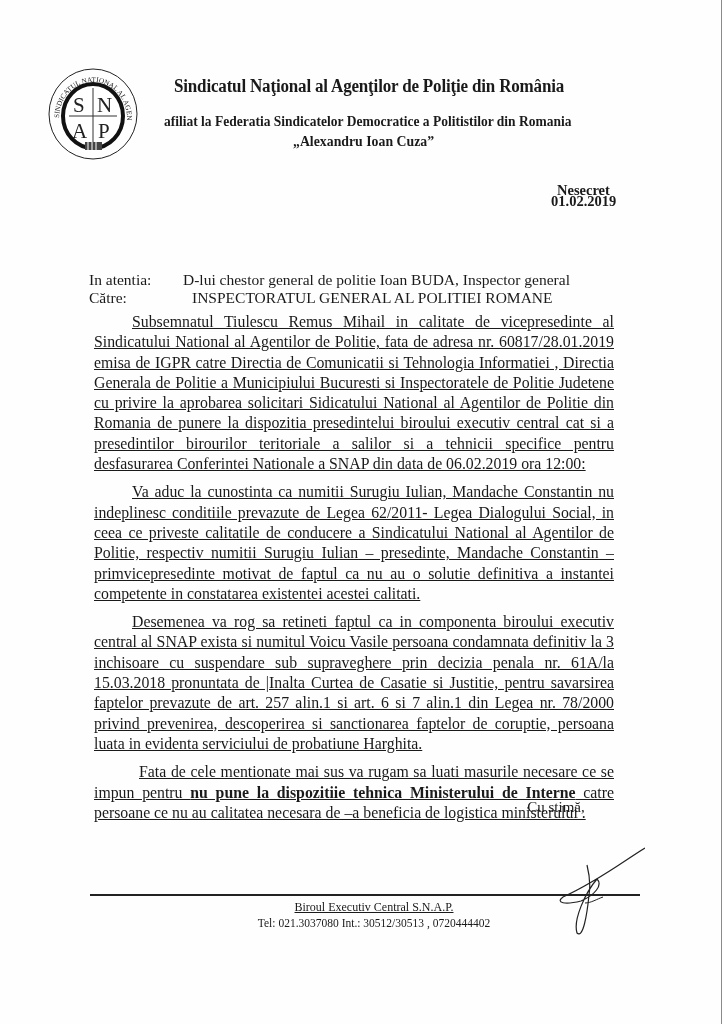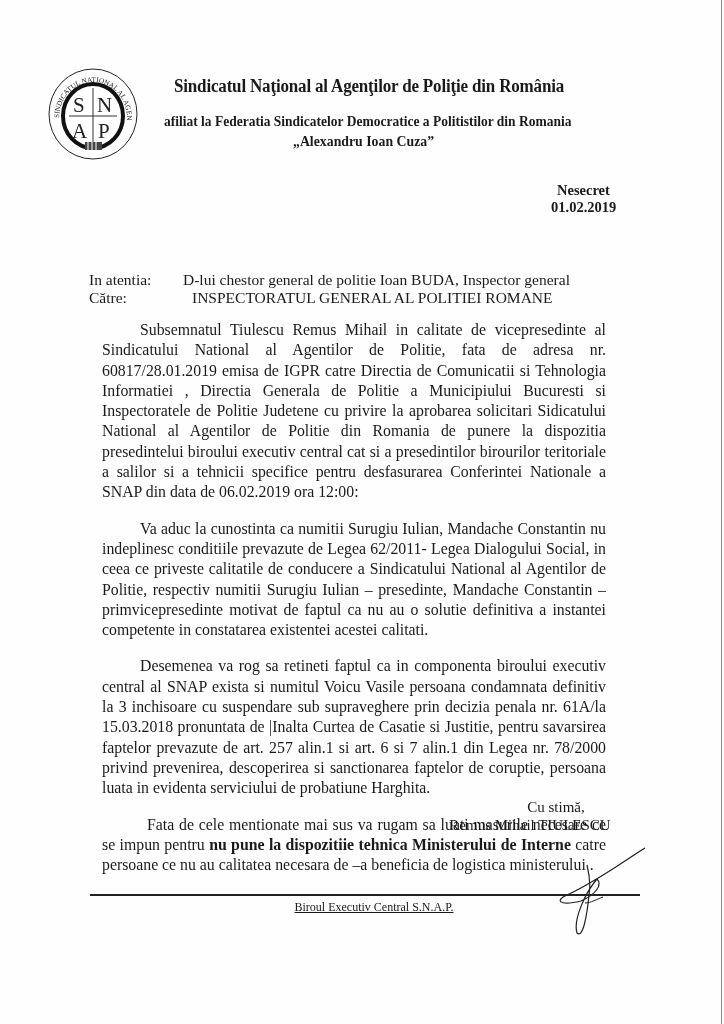--- a/index.html
+++ b/index.html
@@ -9,30 +9,30 @@
     }
     .edge-line { position: absolute; left: 721px; top: 0; width: 1px; height: 1024px; background: #8a8a8a; }
 
     
     .logo { position: absolute; left: 47px; top: 66px; width: 92px; height: 94px; }
     .org-title { position: absolute; left: 174px; top: 76px; font-weight: bold; font-size: 18.5px; letter-spacing: -0.2px; transform: scaleX(0.92); transform-origin: left; white-space: nowrap; }
     .org-sub1 { position: absolute; left: 164px; top: 113px; font-weight: bold; font-size: 15px; white-space: nowrap; transform: scaleX(0.9); transform-origin: left; }
     .org-sub2 { position: absolute; left: 293px; top: 133px; font-weight: bold; font-size: 15px; white-space: nowrap; transform: scaleX(0.92); transform-origin: left; }
 
     .classification { position: absolute; left: 557px; top: 182px; font-weight: bold; font-size: 14.5px; }
-    .doc-date { position: absolute; left: 551px; top: 199px; font-weight: bold; font-size: 14.5px; }
+    .doc-date { position: absolute; left: 551px; top: 193px; font-weight: bold; font-size: 14.5px; }
 
     .addr-row { position: absolute; left: 89px; font-size: 15.5px; white-space: nowrap; }
     .addr-row .lbl { display: inline-block; width: 103px; }
     .addr-row.r1 { top: 253px; margin-top: 36px; }
     .addr-row.r2 { top: 271px; }
     .addr-row.r2 .lbl { width: 94px; }
 
     .body-text { position: absolute; left: 86px; top: 304px; width: 536px; font-size: 15.8px; line-height: 20.3px; text-align: justify; }
-    .body-text p { margin: 16px; text-indent: 38px; }
+    .body-text p { margin: 8px; text-indent: 38px; text-decoration: underline; }
     .body-text p.fata { text-indent: 45px; }
     .body-text p.anexez { text-indent: 13px; }
     .body-text b { font-weight: bold; }
 
     .closing { position: absolute; left: 380px; top: 798px; width: 260px; text-align: center; font-size: 15px; line-height: 18px; }
     .closing div { white-space: nowrap; }
     .closing .c1 { padding-left: 92px; }
     .closing .c2 { padding-left: 65px; }
     .closing .c3 { padding-left: 0; margin-left: -6px; }
     .closing .c4 { padding-left: 40px; }
@@ -86,24 +86,24 @@
 
 <div class="body-text">
   <p>Subsemnatul Tiulescu Remus Mihail in calitate de vicepresedinte al Sindicatului National al Agentilor de Politie, fata de adresa nr. 60817/28.01.2019 emisa de IGPR catre Directia de Comunicatii si Tehnologia Informatiei , Directia Generala de Politie a Municipiului Bucuresti si Inspectoratele de Politie Judetene cu privire la aprobarea solicitari Sidicatului National al Agentilor de Politie din Romania de punere la dispozitia presedintelui biroului executiv central cat si a presedintilor birourilor teritoriale a salilor si a tehnicii specifice pentru desfasurarea Conferintei Nationale a SNAP din data de 06.02.2019 ora 12:00:</p>
   <p>Va aduc la cunostinta ca numitii Surugiu Iulian, Mandache Constantin nu indeplinesc conditiile prevazute de Legea 62/2011- Legea Dialogului Social, in ceea ce priveste calitatile de conducere a Sindicatului National al Agentilor de Politie, respectiv numitii Surugiu Iulian – presedinte, Mandache Constantin – primvicepresedinte motivat de faptul ca nu au o solutie definitiva a instantei competente in constatarea existentei acestei calitati.</p>
   <p>Desemenea va rog sa retineti faptul ca in componenta biroului executiv central al SNAP exista si numitul Voicu Vasile persoana condamnata definitiv la 3 inchisoare cu suspendare sub supraveghere prin decizia penala nr. 61A/la 15.03.2018 pronuntata de |Inalta Curtea de Casatie si Justitie, pentru savarsirea faptelor prevazute de art. 257 alin.1 si art. 6 si 7 alin.1 din Legea nr. 78/2000 privind prevenirea, descoperirea si sanctionarea faptelor de coruptie, persoana luata in evidenta serviciului de probatiune Harghita.</p>
   <p class="fata"><span>Fata de cele mentionate mai sus va rugam sa luati masurile necesare ce se impun pentru </span><b>nu pune la dispozitiie tehnica Ministerului de Interne</b><span>  catre persoane ce nu au calitatea necesara de –a beneficia de logistica ministerului .</span></p>
 </div>
 
 <div class="closing">
   <div class="c1">Cu stimă,</div>
-  <div class="c4">Remus Mihail TIULESCU</div>
 </div>
 
 <svg class="signature" viewBox="0 0 100 95">
   <path d="M 100,3 C 80,15 55,35 18,52 C 10,58 20,60 36,56 C 50,50 58,40 52,34 C 40,48 28,75 32,88 C 38,94 42,70 44,50 C 46,38 44,28 42,20" fill="none" stroke="#222" stroke-width="1.2"></path>
   <path d="M 40,58 C 46,58 52,54 58,52" fill="none" stroke="#222" stroke-width="1"></path>
 </svg>
 
 <div class="footer-rule"></div>
 <div class="footer">
   <div class="f-title">Biroul Executiv Central S.N.A.P.</div>
+  <div>Tel: 021.3037080 Int.: 30512/30513 , 0720444402</div>
 </div>
 
 </body></html>

